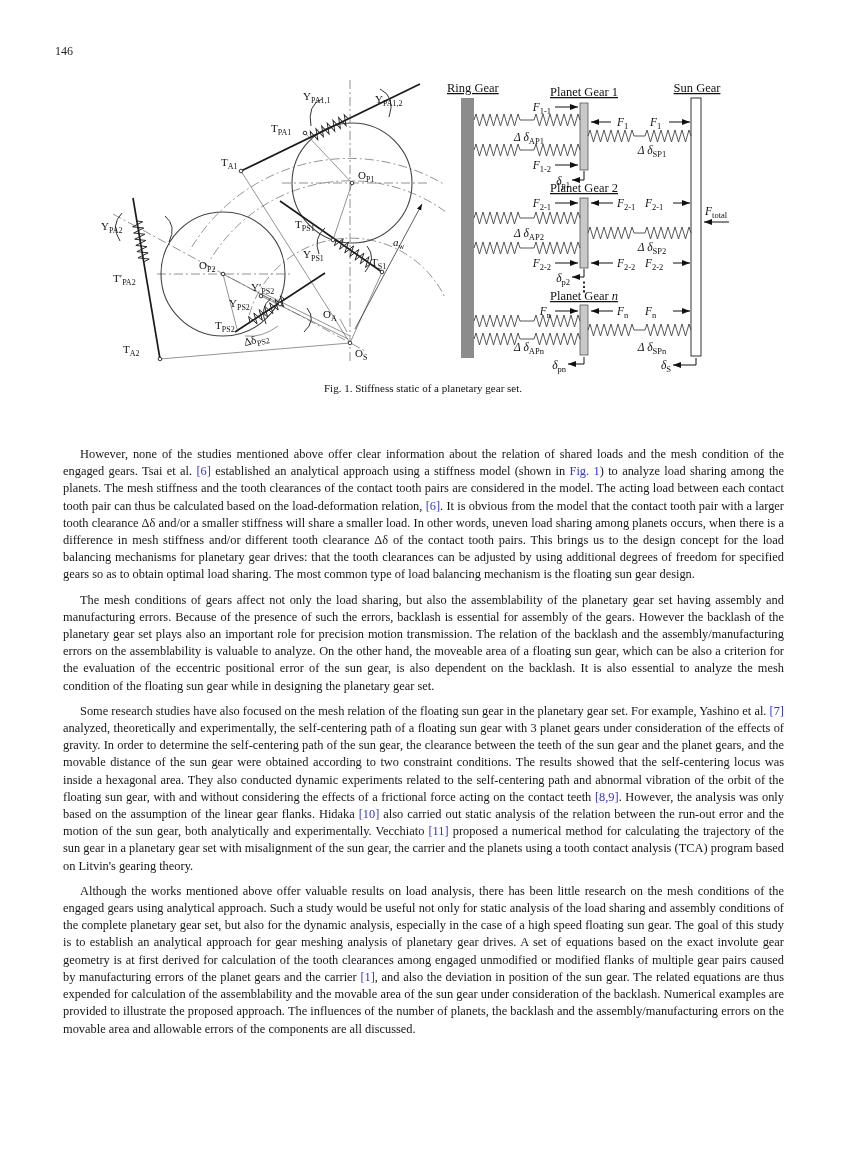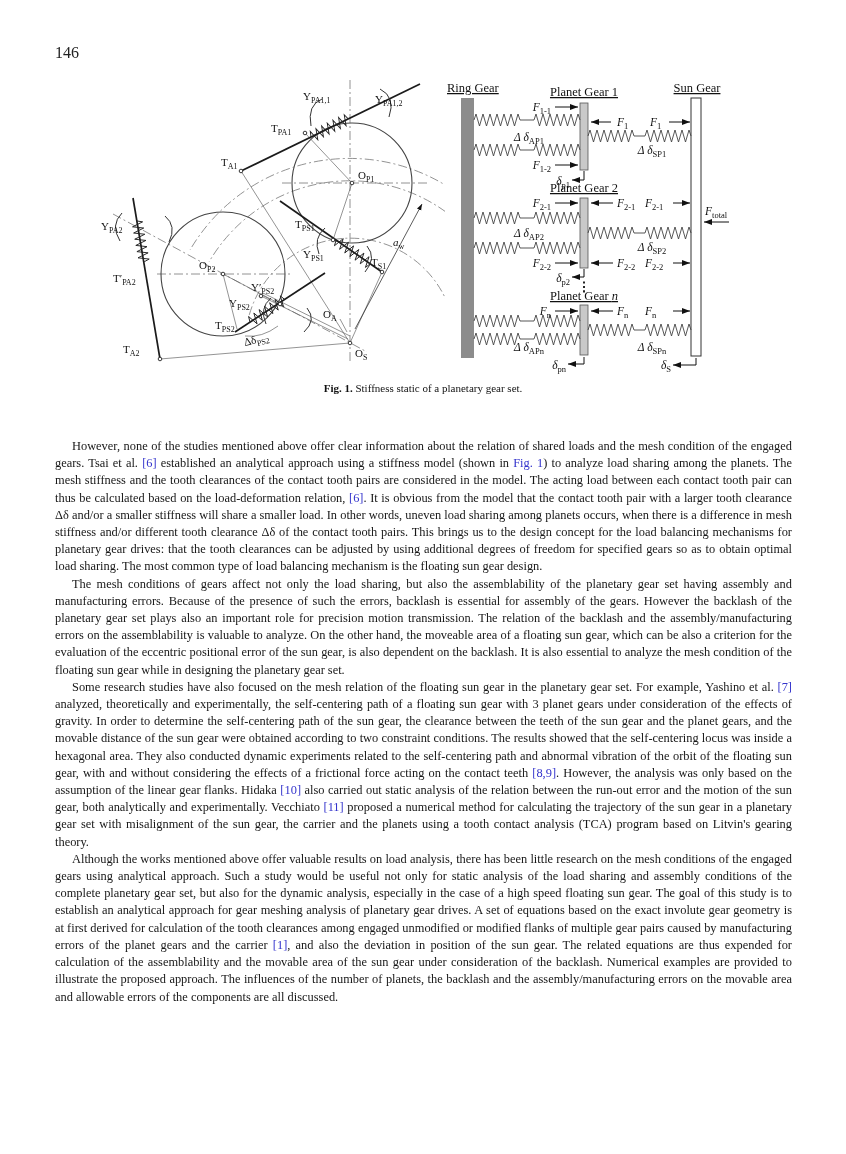--- a/index.html
+++ b/index.html
@@ -1,27 +1,27 @@
 <!DOCTYPE html>
 <html><head>
 <meta charset="utf-8">
 <style>
   html,body{margin:0;padding:0;background:#e8e8e8;}
   .page{position:relative;width:846px;height:1154px;background:#ffffff;margin:0 auto;
         font-family:"Liberation Serif","DejaVu Serif",serif;color:#1a1a1a;overflow:hidden;}
-  .pagenum{position:absolute;top:44px;left:55px;font-size:16px;color:#222;}
+  .pagenum{position:absolute;top:44px;left:55px;font-size:12px;color:#222;}
   .runhead{position:absolute;top:44px;left:120px;width:600px;text-align:center;
            font-style:italic;font-size:11.5px;color:#222;}
   .fig-left{position:absolute;top:76px;left:75px;}
   .fig-right{position:absolute;top:78px;left:445px;}
   .fig-caption{position:absolute;top:382px;left:0;width:846px;text-align:center;font-size:11px;color:#111;}
-  .fig-caption b{font-weight:bold;}
+  .fig-caption b{font-weight:normal;}
   .bodytext{position:absolute;top:438px;left:55px;width:737px;font-size:12.4px;
             line-height:17.2px;text-align:justify;color:#161616;}
-  .bodytext p{margin:0;text-indent:17px;}
+  .bodytext p{margin:8px;text-indent:17px;}
   .ref{color:#3333cc;cursor:pointer;text-decoration:none;}
   .em{}
   
   svg text{font-family:"Liberation Serif","DejaVu Serif",serif;fill:#111;}
   .fig-left text{font-size:11px;}
   .fig-left .sub{font-size:8px;}
   .fig-left .m-it{font-style:italic;}
   .fig-right .hdr{font-size:12.5px;text-decoration:underline;}
   .fig-right .lab{font-size:11.5px;}
   .fig-right .mn{font-style:italic;}

